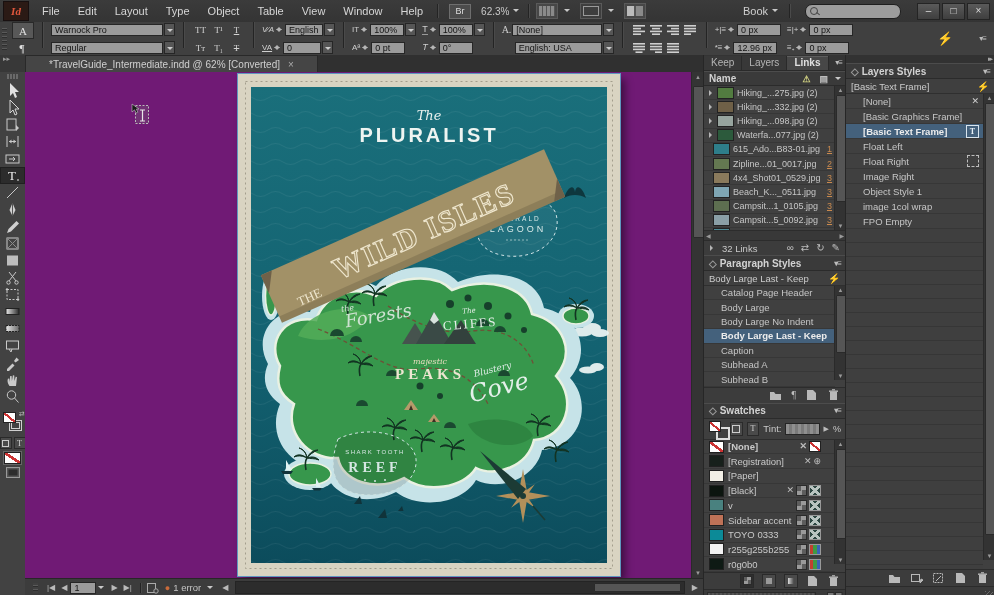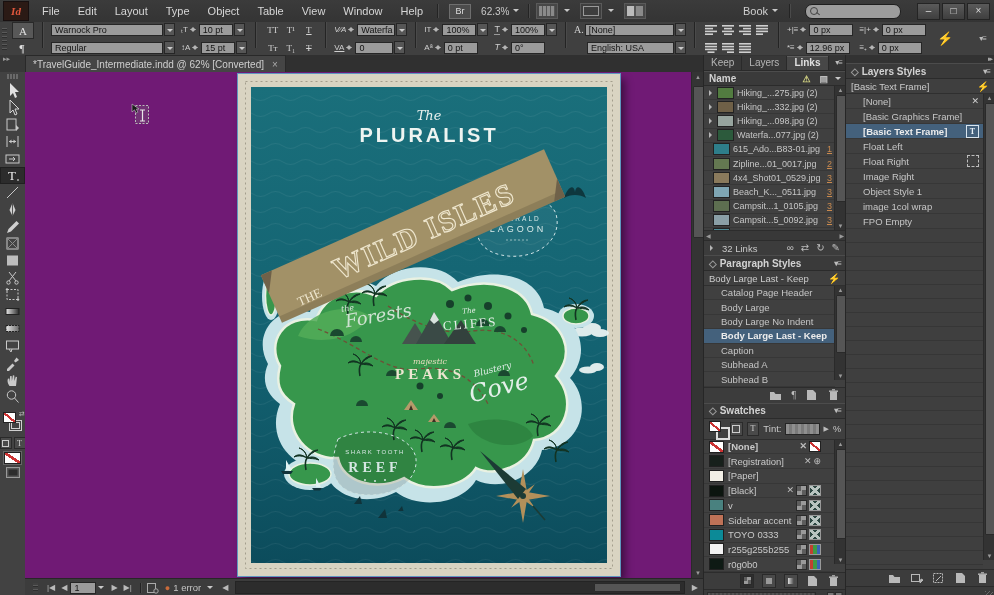--- a/index.html
+++ b/index.html
@@ -33,21 +33,21 @@
   .spin{width:9px;height:13px;position:relative;}
   .spin::before{content:"";position:absolute;left:1px;top:1px;border:3px solid transparent;border-bottom-color:#b5b5b5;}
   .spin::after{content:"";position:absolute;left:1px;bottom:1px;border:3px solid transparent;border-top-color:#b5b5b5;}
   .glyph{color:#cfcfcf;font-size:10px;line-height:1;}
   .fmt-btn{width:17px;height:13px;display:flex;align-items:center;justify-content:center;color:#d3d3d3;font-size:9px;font-family:"Liberation Serif",serif;}
   .mode-btn{width:20px;height:15px;display:flex;align-items:center;justify-content:center;color:#e2e2e2;font-size:11px;font-family:"Liberation Serif",serif;}
   .mode-on{background:#585858;border:1px solid #292929;}
   .al-btn{width:16px;height:13px;display:flex;align-items:center;justify-content:center;}
   
   #tabbar{left:25px;top:55px;width:678px;height:17px;background:#303030;border-bottom:1px solid #262626;display:flex;align-items:flex-end;}
-  #doc-tab{height:16px;background:#454545;border:1px solid #292929;border-bottom:none;display:flex;align-items:center;padding:0 7px;color:#cfcfcf;font-size:10px;gap:8px;}
+  #doc-tab{height:16px;background:#454545;border:1px solid #292929;border-bottom:none;display:flex;align-items:center;padding:0 23px;color:#cfcfcf;font-size:10px;gap:8px;}
   #rail-top{left:0;top:55px;width:25px;height:17px;background:#383838;color:#9a9a9a;font-size:7px;padding-left:3px;box-sizing:border-box;}
   
   #toolbar{left:0;top:72px;width:25px;height:523px;background:#424242;border-right:1px solid #2b2b2b;display:flex;flex-direction:column;align-items:center;}
   .tool{width:25px;height:17px;display:flex;align-items:center;justify-content:center;flex:0 0 auto;}
   .tool svg{display:block;}
   .tool-on{background:#2c2c2c;box-shadow:inset 0 0 0 1px #202020;}
   .tgrip{width:12px;height:5px;background:repeating-linear-gradient(90deg,#6a6a6a 0 2px,transparent 2px 3px);margin:2px 0 3px;}
   .chip{box-sizing:border-box;}
   .nonechip{background:linear-gradient(to top right,#fff 42%,#cc3333 42% 58%,#fff 58%);border:1px solid #222;}
   
@@ -159,53 +159,39 @@
     <div class="cp-col" style="width:124px;">
       <div class="cp-cell">
           <span class="field" style="flex:1;">Warnock Pro</span>
           <span class="dd"></span>
         </div>
       <div class="cp-cell">
           <span class="field" style="flex:1;">Regular</span>
           <span class="dd"></span>
         </div>
     </div>
-    <div class="cp-col">
-      <div class="cp-cell">
-          <span class="glyph" style="font-size:8px;">ₜT</span>
-          <span class="spin"></span>
-          <span class="field" style="width:34px;">10 pt</span>
-          <span class="dd"></span>
-        </div>
-      <div class="cp-cell">
-          <span class="glyph" style="font-size:8px;">↕A</span>
-          <span class="spin"></span>
-          <span class="field" style="width:34px;">15 pt</span>
-          <span class="dd"></span>
-        </div>
-    </div>
     <span class="vsep" style="height:26px;"></span>
     <div class="cp-col">
       <div class="cp-cell">
         <span class="fmt-btn">TT</span>
         <span class="fmt-btn">T¹</span>
         <span class="fmt-btn" style="text-decoration:underline;">T</span>
       </div>
       <div class="cp-cell">
         <span class="fmt-btn">Tᴛ</span>
         <span class="fmt-btn">T₁</span>
         <span class="fmt-btn" style="text-decoration:line-through;">T</span>
       </div>
     </div>
     <span class="vsep" style="height:26px;"></span>
     <div class="cp-col">
       <div class="cp-cell">
           <span class="glyph" style="font-size:8px;font-style:italic;">V⁄A</span>
           <span class="spin"></span>
-          <span class="field" style="width:38px;">Waterfa</span>
+          <span class="field" style="width:38px;">English</span>
           <span class="dd"></span>
         </div>
       <div class="cp-cell">
           <span class="glyph" style="font-size:8px;text-decoration:underline;">VA</span>
           <span class="spin"></span>
           <span class="field" style="width:38px;">0</span>
           <span class="dd"></span>
         </div>
     </div>
     <span class="vsep" style="height:26px;"></span>

